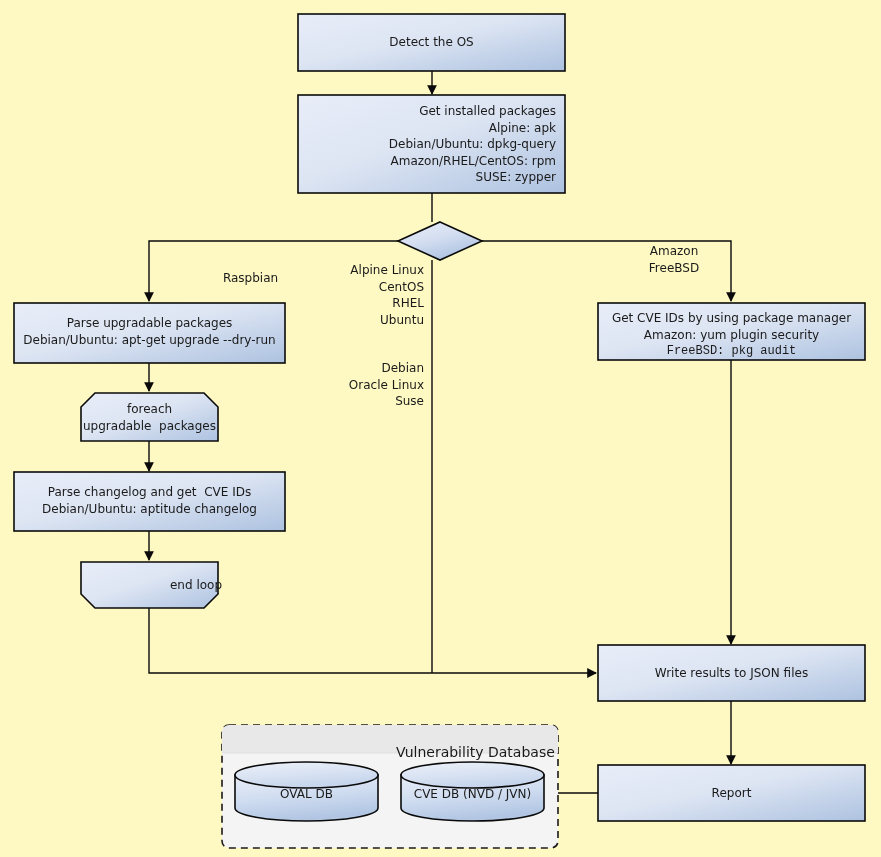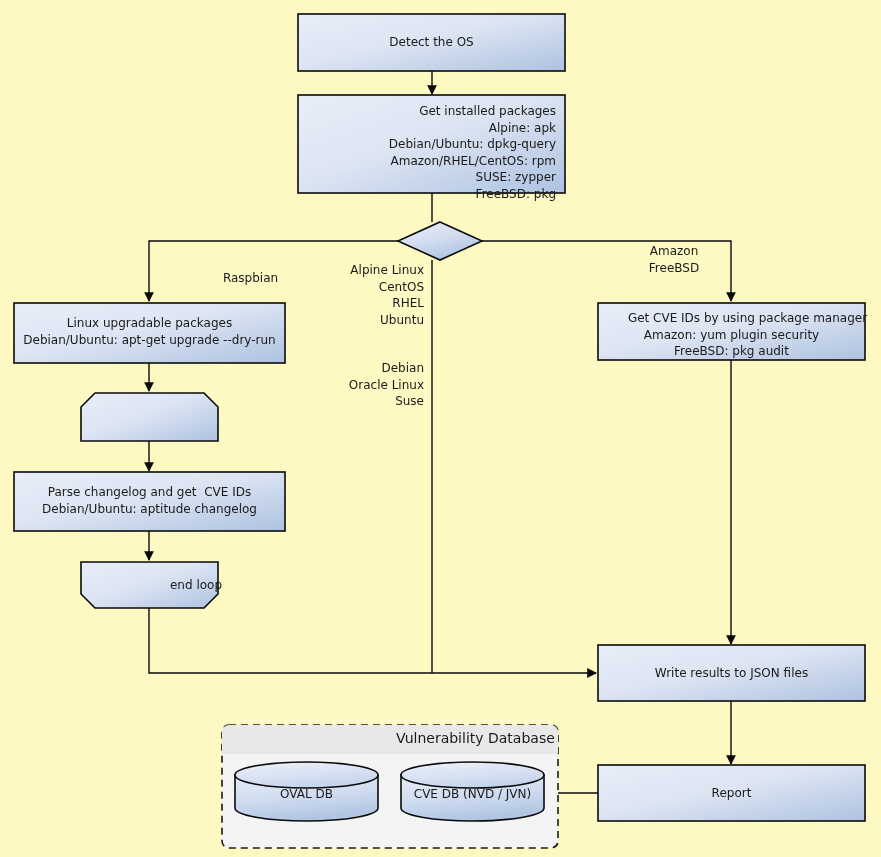--- a/index.html
+++ b/index.html
@@ -21,20 +21,21 @@
     pointer-events:none;
   }
   .t-center{text-align:center;}
   .t-right{text-align:right;}
   .group-title{
     position:absolute;
     font-family:"DejaVu Sans","Liberation Sans",sans-serif;
     font-size:14px;
     color:#1a1a1a;
     white-space:nowrap;
+    margin-top:14px;
   }
   .edgelabel{
     position:absolute;
     font-family:"DejaVu Sans","Liberation Sans",sans-serif;
     font-size:12px;
     color:#1a1a1a;
     line-height:16.5px;
     white-space:pre;
   }
 </style>
@@ -134,40 +135,43 @@
   </svg>
 
   <div class="nodetext t-center" style="left:298px;top:34px;width:267px;">Detect the OS</div>
 
   <div style="position:absolute;left:298px;top:103px;width:258px;">
     <div class="nodetext t-right" style="position:static;width:100%;">Get installed packages</div>
     <div class="nodetext t-right" style="position:static;width:100%;">Alpine: apk</div>
     <div class="nodetext t-right" style="position:static;width:100%;">Debian/Ubuntu: dpkg-query</div>
     <div class="nodetext t-right" style="position:static;width:100%;">Amazon/RHEL/CentOS: rpm</div>
     <div class="nodetext t-right" style="position:static;width:100%;">SUSE: zypper</div>
-    <div class="nodetext t-right" style="position:static;width:100%;">FreeBSD: pkg</div>
   </div>
 
   <div style="position:absolute;left:14px;top:315px;width:271px;">
-    <div class="nodetext t-center" style="position:static;width:100%;">Linux upgradable packages</div>
+    <div class="nodetext t-center" style="position:static;width:100%;">Parse upgradable packages</div>
     <div class="nodetext t-center" style="position:static;width:100%;">Debian/Ubuntu: apt-get upgrade --dry-run</div>
   </div>
 
+  <div style="position:absolute;left:81px;top:401px;width:137px;">
+    <div class="nodetext t-center" style="position:static;width:100%;">foreach</div>
+    <div class="nodetext t-center" style="position:static;width:100%;">upgradable  packages</div>
+  </div>
 
   <div style="position:absolute;left:14px;top:484px;width:271px;">
     <div class="nodetext t-center" style="position:static;width:100%;">Parse changelog and get  CVE IDs</div>
     <div class="nodetext t-center" style="position:static;width:100%;">Debian/Ubuntu: aptitude changelog</div>
   </div>
 
   <div class="nodetext t-center" style="left:81px;top:577px;width:146px;margin-left:42px;">end loop</div>
 
   <div style="position:absolute;left:598px;top:310px;width:267px;">
-    <div class="nodetext t-center" style="position:static;width:100%;padding-left:16px;">Get CVE IDs by using package manager</div>
+    <div class="nodetext t-center" style="position:static;width:100%;">Get CVE IDs by using package manager</div>
     <div class="nodetext t-center" style="position:static;width:100%;">Amazon: yum plugin security</div>
-    <div class="nodetext t-center" style="position:static;width:100%;">FreeBSD: pkg audit</div>
+    <div class="nodetext t-center" style="position:static;width:100%;font-family:Liberation Mono, monospace;">FreeBSD: pkg audit</div>
   </div>
 
   <div class="nodetext t-center" style="left:598px;top:665px;width:267px;">Write results to JSON files</div>
 
   <div class="nodetext t-center" style="left:598px;top:785px;width:267px;">Report</div>
 
   <div class="nodetext t-center" style="left:235px;top:786px;width:143px;">OVAL DB</div>
 
   <div class="nodetext t-center" style="left:401px;top:786px;width:143px;">CVE DB (NVD / JVN)</div>
 

